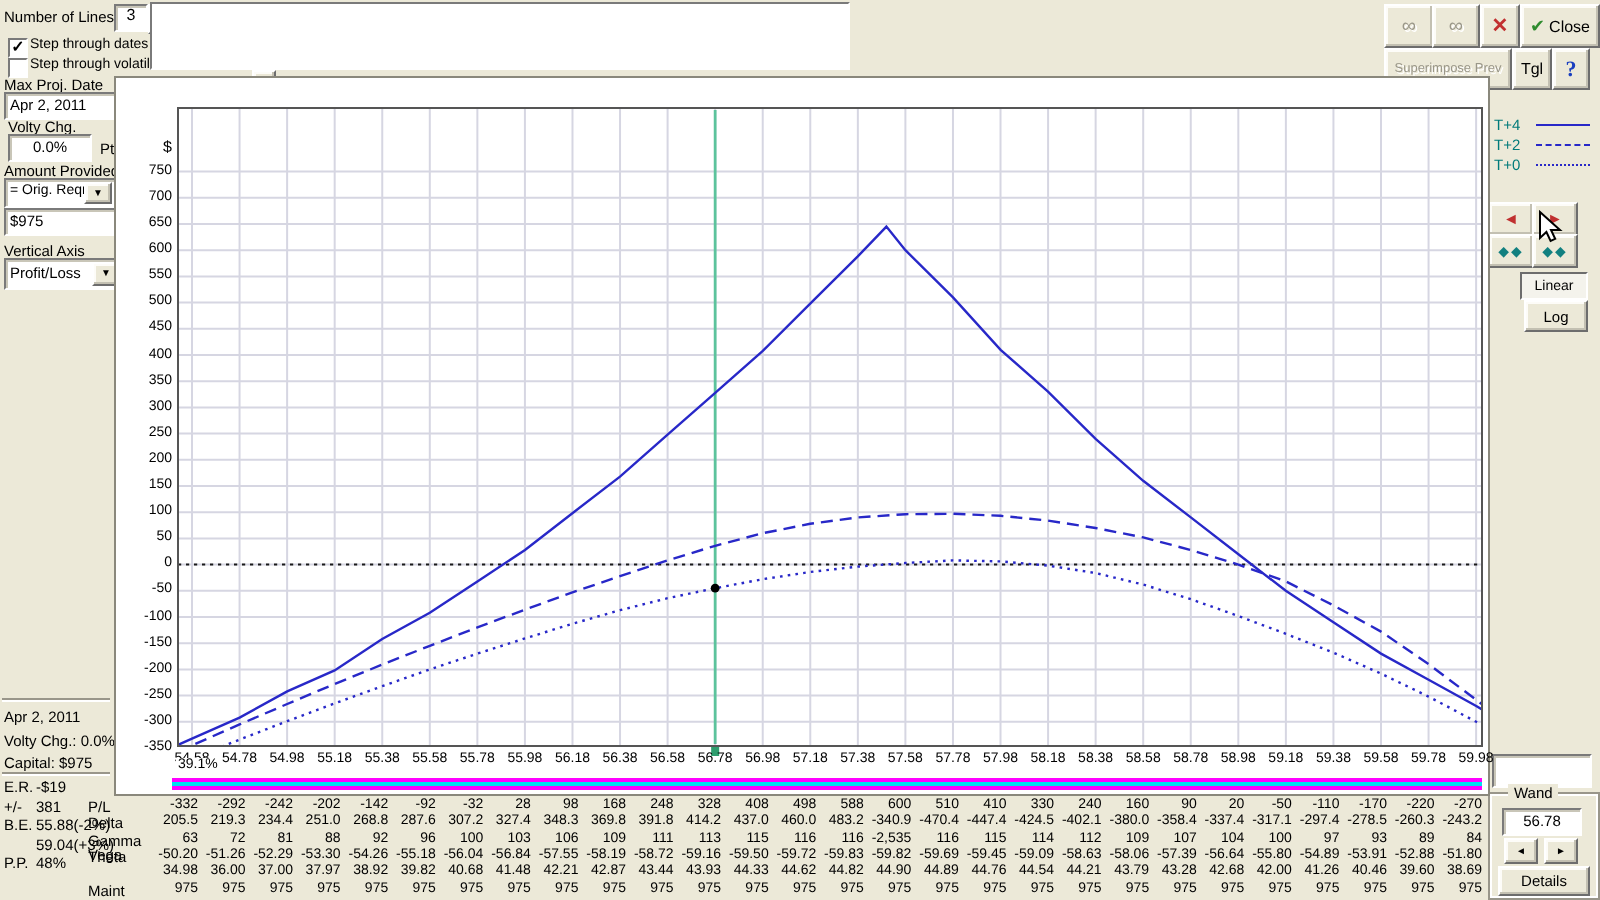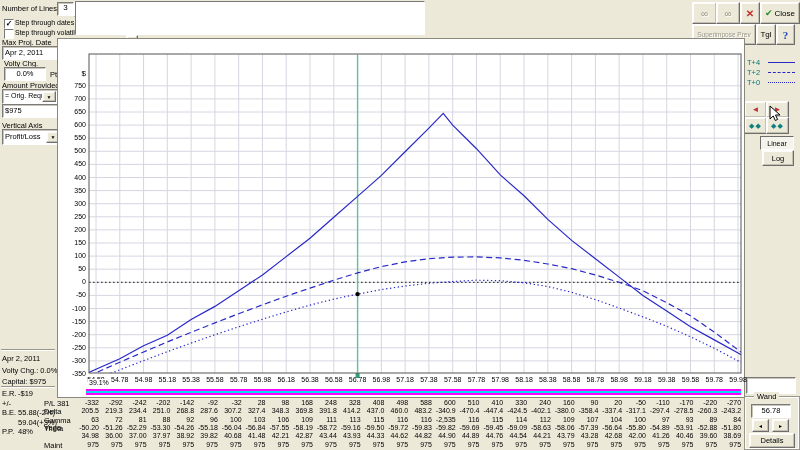--- a/index.html
+++ b/index.html
@@ -72,21 +72,21 @@
 
   <div class="abs" style="left:0;top:348px;width:56px;height:102px;" id="statusblock">
       <div class="groove" style="position: absolute; left: 1px; top: 1px; width: 54px;"></div>
       <div class="" style="position: absolute; left: 2px; top: 6px; font-size: 7.5px; white-space: nowrap;">Apr 2, 2011</div>
       <div class="" style="position: absolute; left: 2px; top: 17.5px; font-size: 7.5px; white-space: nowrap;">Volty Chg.: 0.0%</div>
       <div class="" style="position: absolute; left: 2px; top: 29px; font-size: 7.5px; white-space: nowrap;">Capital: $975</div>
       <div class="groove" style="position: absolute; left: 1px; top: 38px; width: 54px;"></div>
       <div class="" style="position: absolute; left: 2px; top: 41px; font-size: 7.5px; white-space: nowrap;">E.R.</div>
       <div class="" style="position: absolute; left: 18px; top: 41px; font-size: 7.5px; white-space: nowrap;">-$19</div>
       <div class="" style="position: absolute; left: 2px; top: 50.5px; font-size: 7.5px; white-space: nowrap;">+/-</div>
-      <div class="" style="position: absolute; left: 18px; top: 50.5px; font-size: 7.5px; white-space: nowrap; margin-left: 39px;">381</div>
+      <div class="" style="position: absolute; left: 18px; top: 50.5px; font-size: 7.5px; white-space: nowrap;">381</div>
       <div class="" style="position: absolute; left: 2px; top: 60px; font-size: 7.5px; white-space: nowrap;">B.E.</div>
       <div class="" style="position: absolute; left: 18px; top: 60px; font-size: 7.5px; white-space: nowrap;">55.88(-2%)</div>
       <div class="" style="position: absolute; left: 18px; top: 69.5px; font-size: 7.5px; white-space: nowrap;">59.04(+3%)</div>
       <div class="" style="position: absolute; left: 2px; top: 79px; font-size: 7.5px; white-space: nowrap;">P.P.</div>
       <div class="" style="position: absolute; left: 18px; top: 79px; font-size: 7.5px; white-space: nowrap;">48%</div>
     </div>
 
   <div class="abs" id="legendbox">
   </div>
   <div class="abs raised" style="left:126px;top:35px;width:10px;height:8px;"></div>

